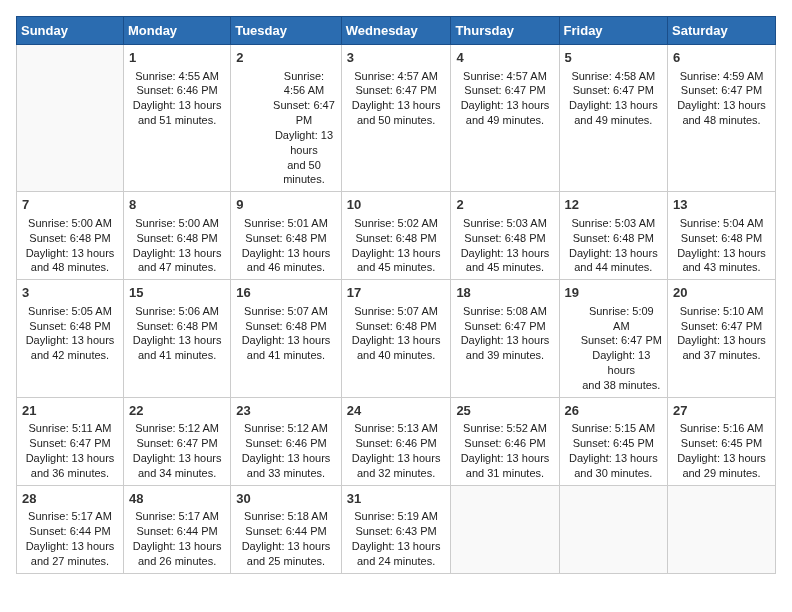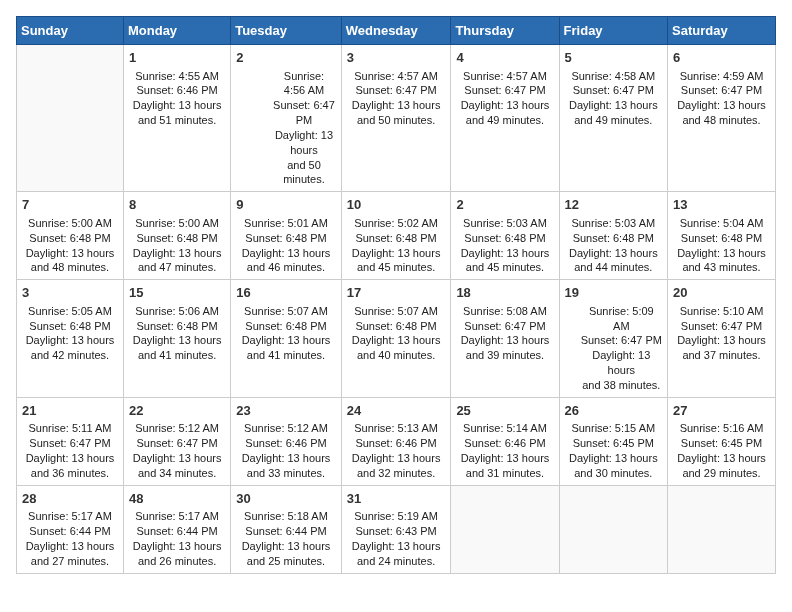--- a/index.html
+++ b/index.html
@@ -266,21 +266,21 @@
           </td>
           <td>
             <span class="day-num">24</span>
             <div class="day-info" style="white-space: pre-line;">Sunrise: 5:13 AM
 Sunset: 6:46 PM
 Daylight: 13 hours
 and 32 minutes.</div>
           </td>
           <td>
             <span class="day-num">25</span>
-            <div class="day-info" style="white-space: pre-line;">Sunrise: 5:14 AM
+            <div class="day-info" style="white-space: pre-line;">Sunrise: 5:52 AM
 Sunset: 6:46 PM
 Daylight: 13 hours
 and 31 minutes.</div>
           </td>
           <td>
             <span class="day-num">26</span>
             <div class="day-info" style="white-space: pre-line;">Sunrise: 5:15 AM
 Sunset: 6:45 PM
 Daylight: 13 hours
 and 30 minutes.</div>

